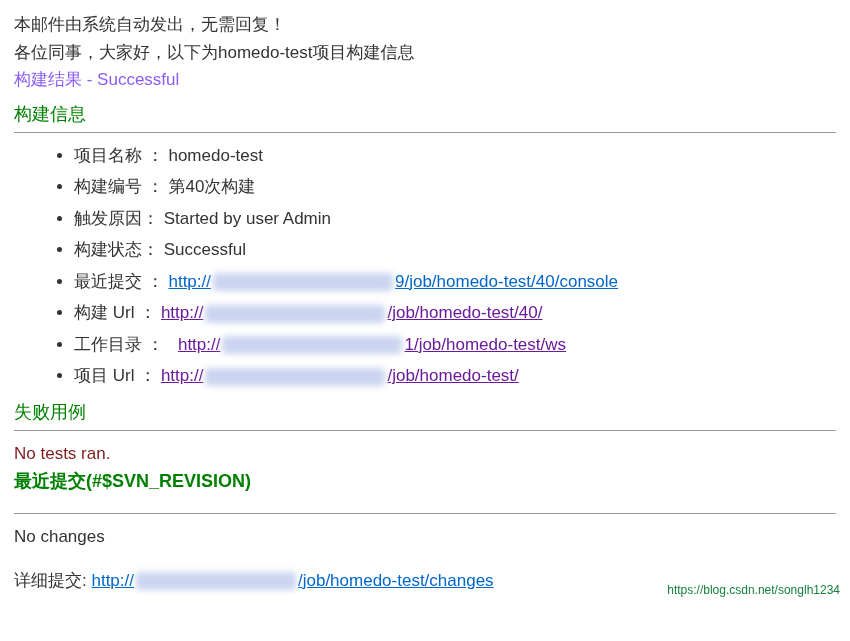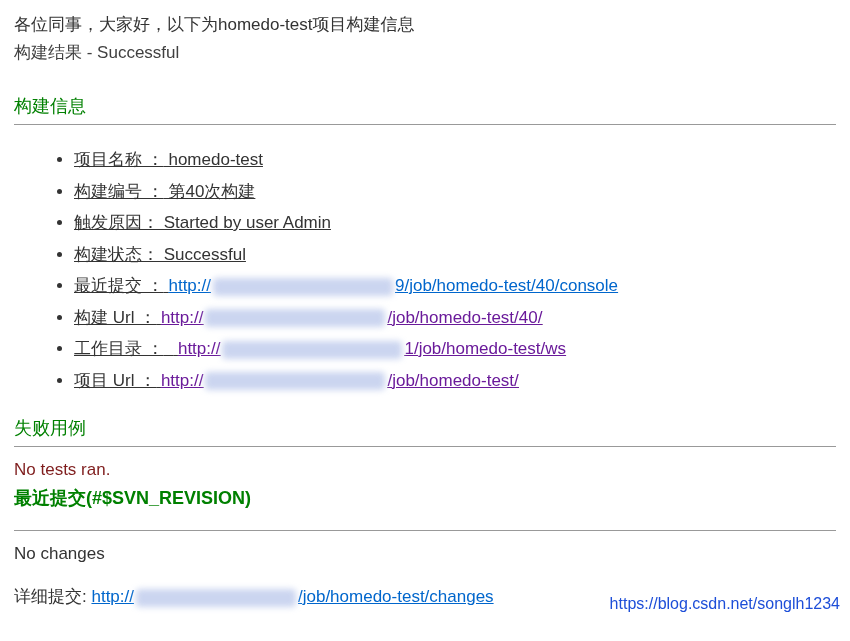--- a/index.html
+++ b/index.html
@@ -14,40 +14,39 @@
       padding: 12px 14px;
       width: 850px;
       line-height: 1.5;
       position: relative;
     }
     .header-line {
       color: #333;
       margin-bottom: 2px;
     }
     .result-line {
-      color: #404040;
-      margin-bottom: 28px;
+      color: #8b5cf6;
+      margin-bottom: 8px;
     }
     .section-title {
       color: #008000;
       font-weight: normal;
       font-size: 18px;
       margin-top: 6px;
       margin-bottom: 4px;
     }
     hr {
       border: none;
       border-top: 1px solid #999;
       margin: 4px 0 10px 0;
     }
     ul {
       list-style-type: disc;
       padding-left: 60px;
-      margin: 22px 0;
-      text-decoration: underline;
+      margin: 10px 0;
     }
     li {
       margin: 6px 0;
       color: #333;
     }
     .label {
       display: inline;
     }
     .link {
       color: #6a1a9a;
@@ -90,31 +89,32 @@
       margin-top: 10px;
       margin-bottom: 4px;
     }
     .detail-commit {
       margin-top: 18px;
     }
     .watermark {
       position: absolute;
       right: 10px;
       bottom: 6px;
-      color: #1d4ed8;
-      font-size: 16px;
+      color: #15803d;
+      font-size: 12px;
     }
     .url-compound {
       white-space: nowrap;
     }
   </style>
 </head>
 <body>
 
 <div>
+  <div class="header-line">本邮件由系统自动发出，无需回复！</div>
   <div class="header-line">各位同事，大家好，以下为homedo-test项目构建信息</div>
   <div class="result-line">构建结果 - Successful</div>
 </div>
 
 <div class="section-title">构建信息</div>
 <hr>
 
 <ul>
   <li>
     <span class="label">项目名称 ：</span><span>  homedo-test</span>

